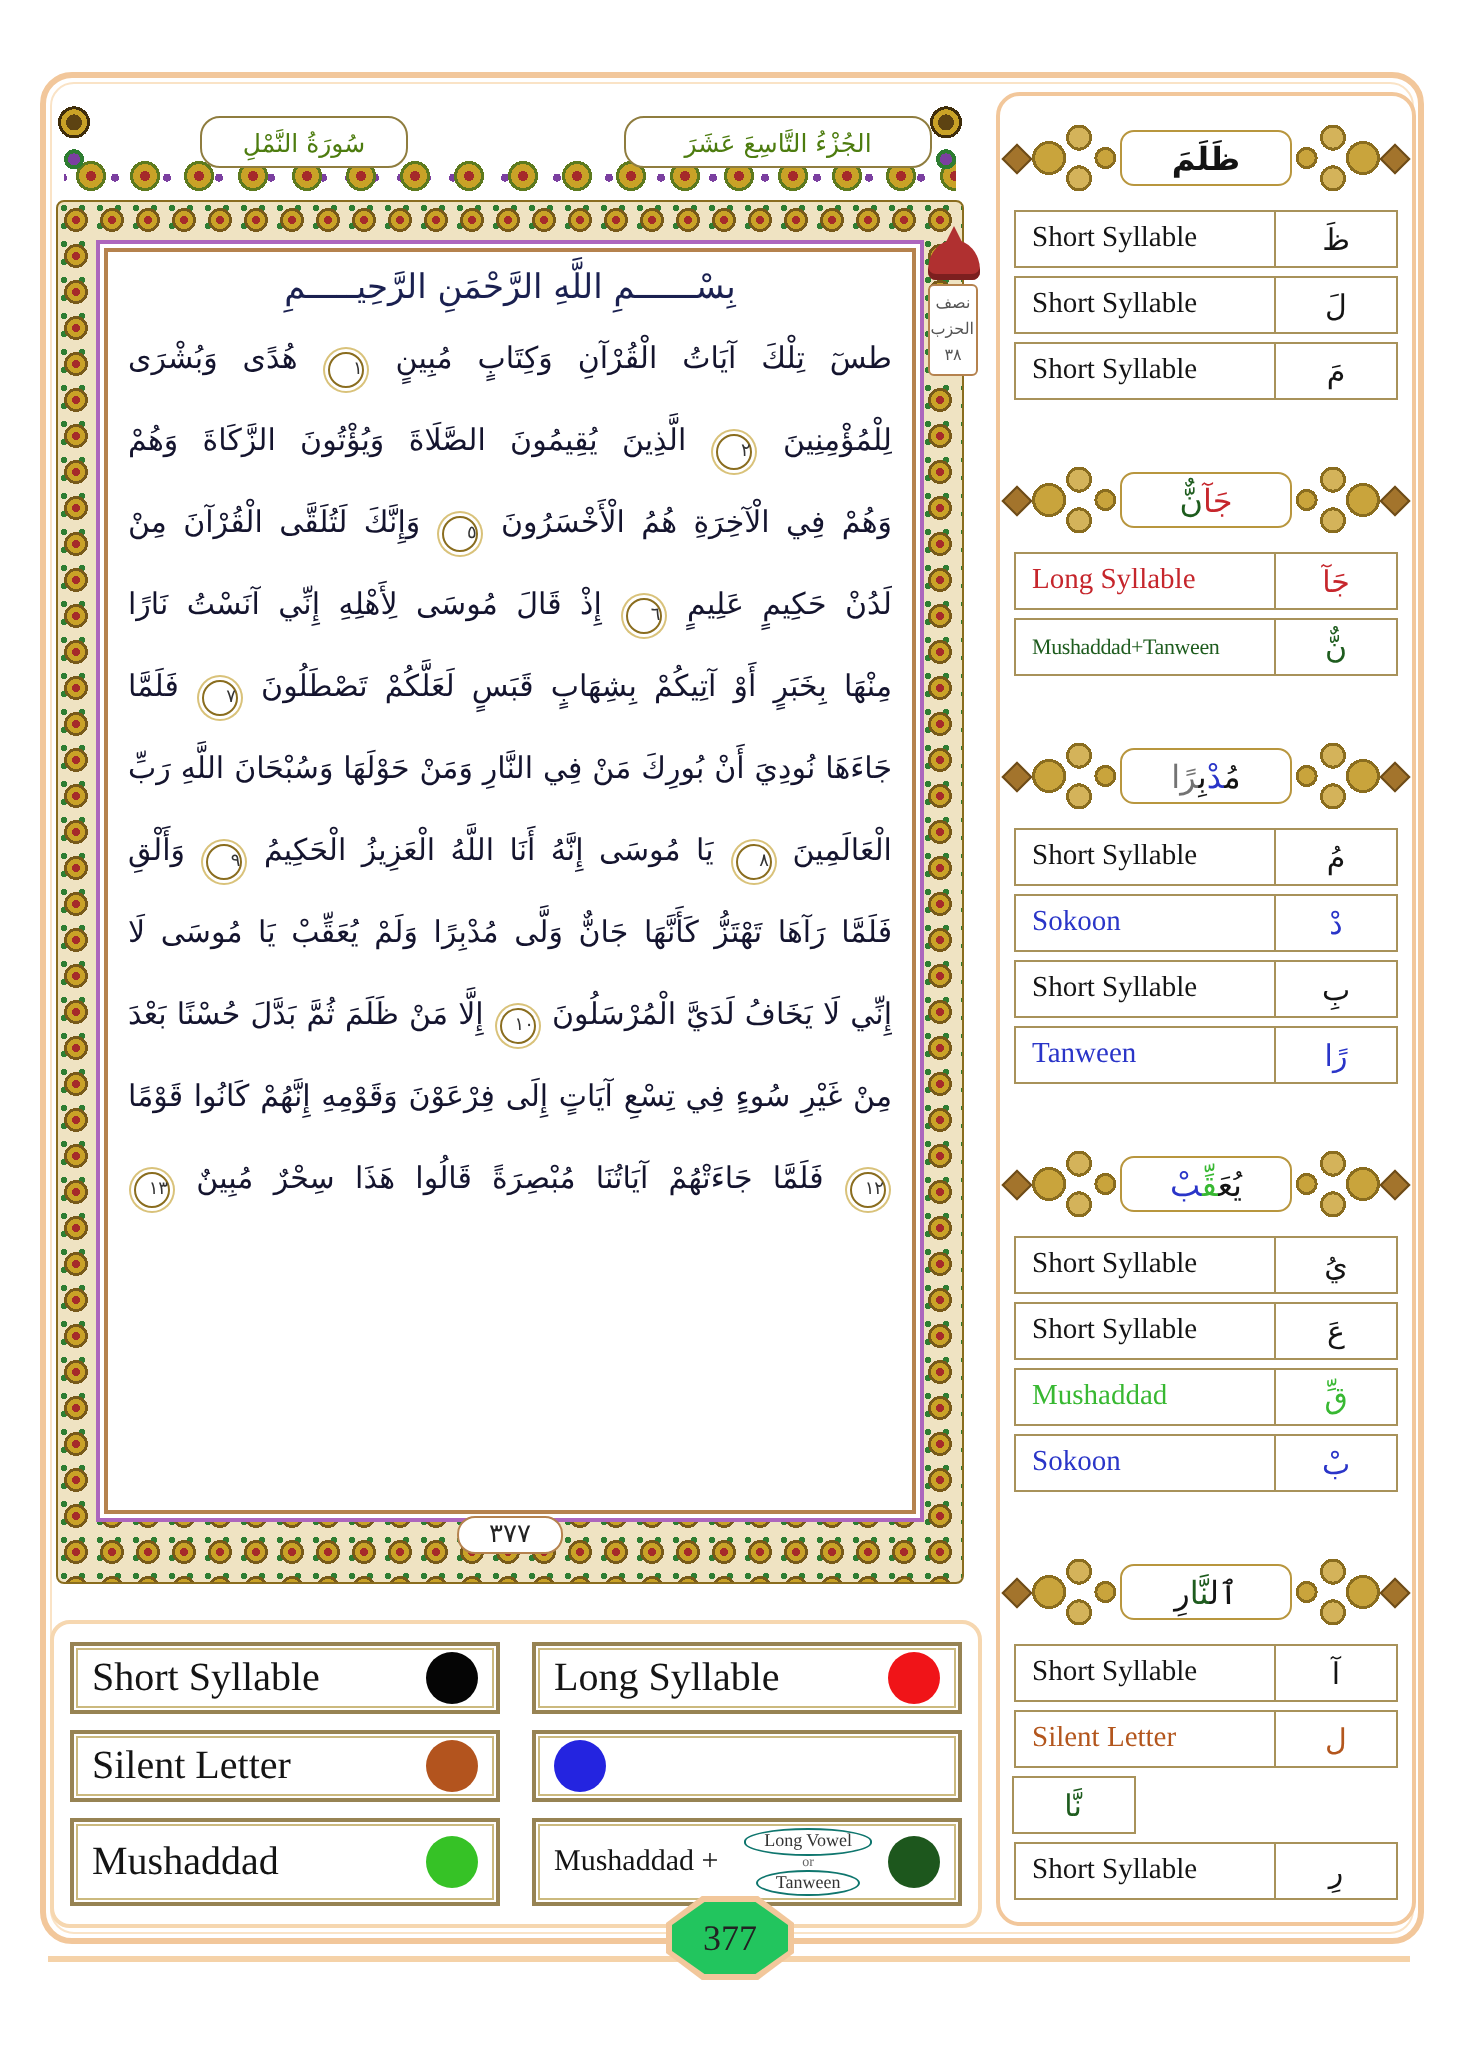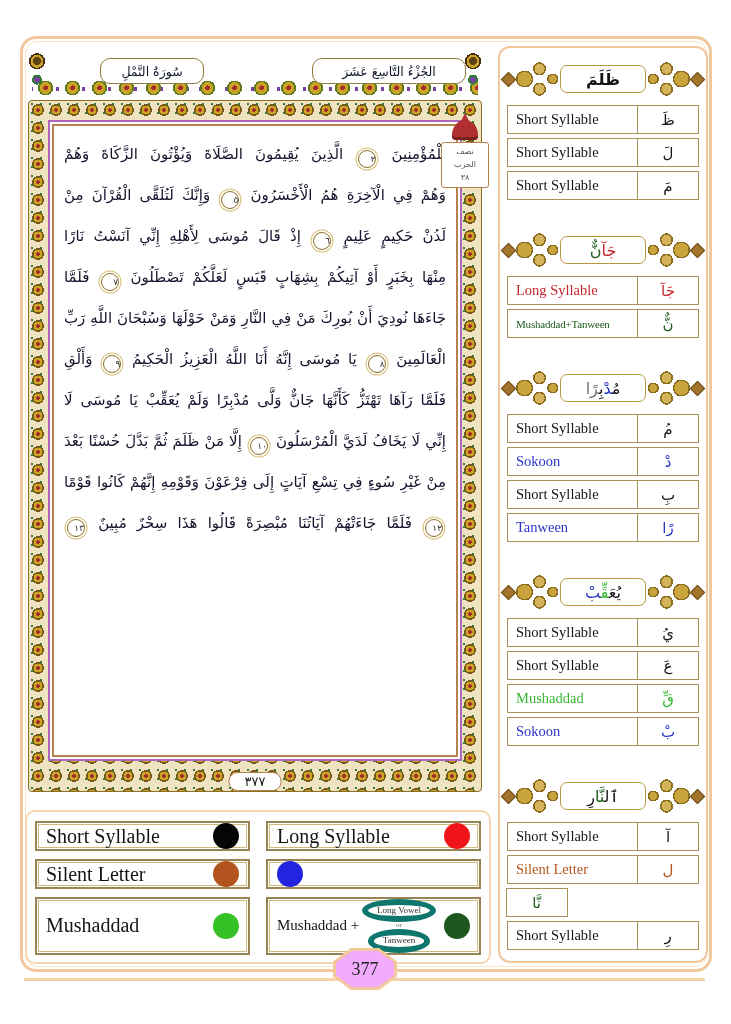--- a/index.html
+++ b/index.html
@@ -11,38 +11,38 @@
   .outer-frame{position:absolute;left:20px;top:36px;width:686px;height:930px;
     border:3px solid #f2c79b;border-radius:16px;}
   .outer-frame::after{content:"";position:absolute;inset:2px;border:1px solid #fae3c6;border-radius:12px;}
   .bottom-line2{position:absolute;left:24px;top:978px;width:681px;height:3px;background:#f5d2a8;}
   
   .page-badge{position:absolute;left:333px;top:948px;width:64px;height:42px;
     clip-path:polygon(28% 0,72% 0,100% 32%,100% 68%,72% 100%,28% 100%,0 68%,0 32%);
     background:#f2c79b;display:flex;align-items:center;justify-content:center;}
   .page-badge .in{width:58px;height:36px;
     clip-path:polygon(28% 0,72% 0,100% 32%,100% 68%,72% 100%,28% 100%,0 68%,0 32%);
-    background:#f0abfc;display:flex;align-items:center;justify-content:center;
+    background:#22c55e;display:flex;align-items:center;justify-content:center;
     font-size:18px;color:#222;}
   
   .mushaf{position:absolute;left:28px;top:50px;width:454px;height:742px;}
   .floral{position:absolute;left:4px;right:4px;top:2px;height:48px;
     background-image:
       radial-gradient(circle at 50% 60%, #a52a2a 0 2.5px, #c9a227 2.5px 6px, #5d7a1e 6px 7.5px, rgba(0,0,0,0) 7.5px),
       radial-gradient(circle at 50% 20%, #7b3fa0 0 2px, rgba(0,0,0,0) 2px);
     background-size:27px 30px,13px 14px;
     background-position:0 bottom,6px bottom;background-repeat:repeat-x;}
   .finial{position:absolute;top:-2px;width:26px;height:44px;
     background:
       radial-gradient(circle at 50% 30%, #5d4312 0 4px, #c9a227 4px 6.5px, #3f2d0b 6.5px 8px, rgba(0,0,0,0) 8px),
       radial-gradient(circle at 50% 72%, #7b3fa0 0 3px, #2e7d32 3px 5px, rgba(0,0,0,0) 5px);}
   .finial.l{left:-4px;} .finial.r{right:-4px;}
   .tcart{position:absolute;top:8px;height:24px;background:#fff;border:1.5px solid #8f7d3f;
     border-radius:10px;display:flex;align-items:center;justify-content:center;
-    font-family:"DejaVu Sans",sans-serif;font-size:12.5px;color:#0f172a;z-index:2;}
+    font-family:"DejaVu Sans",sans-serif;font-size:12.5px;color:#4d7c0f;z-index:2;}
   .tcart.surah{left:72px;width:102px;}
   .tcart.juz{left:284px;width:152px;}
   .frame{position:absolute;left:0;right:0;top:50px;bottom:0;box-sizing:border-box;
     border:1.5px solid #8a6d1f;border-radius:4px;
     padding:19px 19px 30px 19px;background-color:#efe3c2;
     background-image:
       radial-gradient(circle at 9px 9px, #a52a2a 0 2px, #c9a227 2px 4.5px, #77591a 4.5px 6px, rgba(0,0,0,0) 6px),
       radial-gradient(circle at 3px 3px, #2e7d32 0 1.5px, rgba(0,0,0,0) 1.5px);
     background-size:18px 18px,9px 9px;}
   .inner{width:100%;height:100%;box-sizing:border-box;background:#fff;
@@ -50,25 +50,25 @@
     box-shadow:inset 0 0 0 2px #fff, inset 0 0 0 4px #b5824e;
     padding:12px 14px 8px;}
   .bismillah{text-align:center;direction:rtl;font-family:"DejaVu Sans",sans-serif;
     font-size:17px;color:#1a2050;margin:0 0 5px;}
   #qlines{font-family:"DejaVu Sans",sans-serif;font-size:15px;color:#14142e;direction:rtl;}
   .qline{height:41px;line-height:41px;text-align:justify;text-align-last:justify;
     -moz-text-align-last:justify;overflow:hidden;}
   .aya{display:inline-block;width:16px;height:16px;line-height:16px;border-radius:50%;
     border:1px solid #8a6d1f;box-shadow:0 0 0 1.5px #fff,0 0 0 2.5px #d9c27a;
     font-size:9px;text-align:center;vertical-align:-3px;color:#333;margin:0 3px;background:#fff;}
-  .mpage{position:absolute;bottom:0;left:50%;transform:translateX(-50%);
+  .mpage{position:absolute;bottom:14px;left:50%;transform:translateX(-50%);
     background:#fff;border:1.5px solid #b5824e;border-radius:9px;padding:1px 15px;
     font-family:"DejaVu Sans",sans-serif;font-size:13px;color:#222;z-index:2;}
   
-  .hizb{position:absolute;right:-7px;top:70px;width:48px;text-align:center;z-index:3;}
+  .hizb{position:absolute;right:-7px;top:70px;width:25px;text-align:center;z-index:3;}
   .dome{width:26px;height:20px;margin:0 auto;background:#b03030;position:relative;
     border-radius:50% 50% 4px 4px / 75% 75% 4px 4px;box-shadow:inset 0 -3px 0 #7c1f1f;}
   .dome::before{content:"";position:absolute;left:50%;top:-7px;transform:translateX(-50%);
     border-left:4px solid rgba(0,0,0,0);border-right:4px solid rgba(0,0,0,0);border-bottom:8px solid #b03030;}
   .hizb .lab{margin-top:2px;background:#fff;border:1px solid #b5824e;border-radius:3px;
     font-family:"DejaVu Sans",sans-serif;font-size:8px;line-height:1.6;color:#555;padding:3px 1px;}
   
   .sidebar{position:absolute;left:498px;top:46px;width:210px;height:917px;
     box-sizing:border-box;border:2.5px solid #f2c79b;border-radius:12px;padding:10px 7px;}
   .panel+.panel{margin-top:29px;}
@@ -93,40 +93,42 @@
   
   .legend{position:absolute;left:25px;top:810px;width:466px;height:154px;box-sizing:border-box;
     border:2px solid #f6d7b0;border-radius:10px;padding:9px 8px;
     display:grid;grid-template-columns:1fr 1fr;gap:8px 16px;}
   .lcell{border:2px solid #978353;box-shadow:inset 0 0 0 1px #fff,inset 0 0 0 2px #cbb97e;
     background:#fff;display:flex;align-items:center;padding:0 9px;}
   .llabel{flex:1;font-size:20px;color:#141414;}
   .llabel.small{font-size:15px;}
   .ldot{width:26px;height:26px;border-radius:50%;flex:none;}
   .ovals{display:flex;flex-direction:column;align-items:center;margin-right:8px;}
-  .oval{border:6px solid #0f766e;border-radius:50%;font-size:9px;line-height:1.25;
+  .oval{border:1px solid #0f766e;border-radius:50%;font-size:9px;line-height:1.25;
     padding:0 9px;color:#333;white-space:nowrap;}
   .or{font-size:7px;color:#666;line-height:1;}
 </style>
 </head>
 <body>
 
 <div class="outer-frame"></div>
 <div class="bottom-line2"></div>
 
 <div class="mushaf">
   <div class="floral"></div>
   <div class="finial l"></div>
   <div class="finial r"></div>
   <div class="tcart surah" dir="rtl">سُورَةُ النَّمْلِ</div>
   <div class="tcart juz" dir="rtl">الجُزْءُ التَّاسِعَ عَشَرَ</div>
 
   <div class="frame">
     <div class="inner">
+      <div class="bismillah">بِسْــــــمِ اللَّهِ الرَّحْمَنِ الرَّحِيـــــمِ</div>
       <div id="qlines">
+          <div class="qline" dir="rtl"><span>طسٓ تِلْكَ آيَاتُ الْقُرْآنِ وَكِتَابٍ مُبِينٍ</span> <span class="aya">١</span> <span>هُدًى وَبُشْرَى</span> </div>
           <div class="qline" dir="rtl"><span>لِلْمُؤْمِنِينَ</span> <span class="aya">٢</span> <span>الَّذِينَ يُقِيمُونَ الصَّلَاةَ وَيُؤْتُونَ الزَّكَاةَ وَهُمْ</span> </div>
           <div class="qline" dir="rtl"><span>وَهُمْ فِي الْآخِرَةِ هُمُ الْأَخْسَرُونَ</span> <span class="aya">٥</span> <span>وَإِنَّكَ لَتُلَقَّى الْقُرْآنَ مِنْ</span> </div>
           <div class="qline" dir="rtl"><span>لَدُنْ حَكِيمٍ عَلِيمٍ</span> <span class="aya">٦</span> <span>إِذْ قَالَ مُوسَى لِأَهْلِهِ إِنِّي آنَسْتُ نَارًا سَآتِيكُمْ</span> </div>
           <div class="qline" dir="rtl"><span>مِنْهَا بِخَبَرٍ أَوْ آتِيكُمْ بِشِهَابٍ قَبَسٍ لَعَلَّكُمْ تَصْطَلُونَ</span> <span class="aya">٧</span> <span>فَلَمَّا</span> </div>
           <div class="qline" dir="rtl"><span>جَاءَهَا نُودِيَ أَنْ بُورِكَ مَنْ فِي النَّارِ وَمَنْ حَوْلَهَا وَسُبْحَانَ اللَّهِ رَبِّ</span> </div>
           <div class="qline" dir="rtl"><span>الْعَالَمِينَ</span> <span class="aya">٨</span> <span>يَا مُوسَى إِنَّهُ أَنَا اللَّهُ الْعَزِيزُ الْحَكِيمُ</span> <span class="aya">٩</span> <span>وَأَلْقِ عَصَاكَ</span> </div>
           <div class="qline" dir="rtl"><span>فَلَمَّا رَآهَا تَهْتَزُّ كَأَنَّهَا جَانٌّ وَلَّى مُدْبِرًا وَلَمْ يُعَقِّبْ يَا مُوسَى لَا تَخَفْ</span> </div>
           <div class="qline" dir="rtl"><span>إِنِّي لَا يَخَافُ لَدَيَّ الْمُرْسَلُونَ</span> <span class="aya">١٠</span> <span>إِلَّا مَنْ ظَلَمَ ثُمَّ بَدَّلَ حُسْنًا بَعْدَ</span> </div>
           <div class="qline" dir="rtl"><span>مِنْ غَيْرِ سُوءٍ فِي تِسْعِ آيَاتٍ إِلَى فِرْعَوْنَ وَقَوْمِهِ إِنَّهُمْ كَانُوا قَوْمًا فَاسِقِينَ</span> </div>
           <div class="qline" dir="rtl"><span class="aya">١٢</span> <span>فَلَمَّا جَاءَتْهُمْ آيَاتُنَا مُبْصِرَةً قَالُوا هَذَا سِحْرٌ مُبِينٌ</span> <span class="aya">١٣</span> </div>

